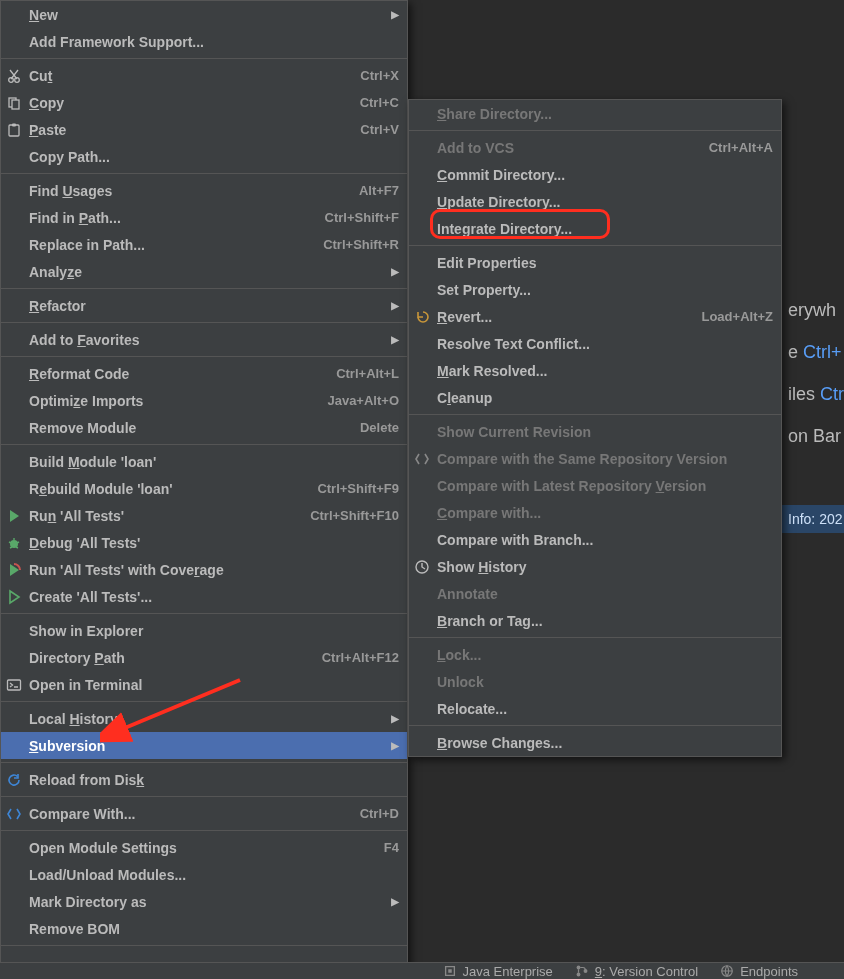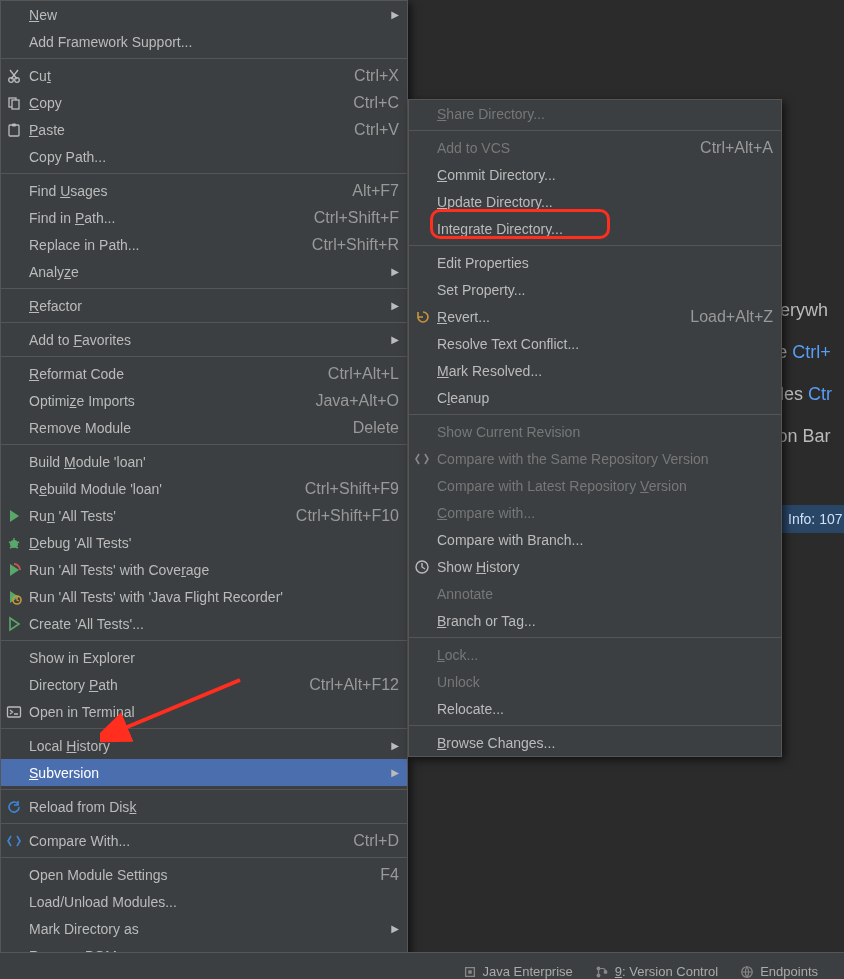--- a/index.html
+++ b/index.html
@@ -18,46 +18,46 @@
     top: 0; left: 0; right: 0; bottom: 0;
     background: #2b2b2b;
   }
   .bg-hints {
     position: absolute;
     top: 300px;
     right: 0;
     color: #bbb;
     font-size: 18px;
   }
-  .bg-hints .row { height: 42px; text-align: center; padding-right: 12px; white-space: nowrap; }
+  .bg-hints .row { height: 42px; text-align: left; padding-right: 0; white-space: nowrap; }
   .bg-hints .kbd { color: #589df6; }
   .info-bar {
     position: absolute;
     top: 505px;
     left: 782px;
     right: 0;
     height: 28px;
     background: #2a4667;
     color: #cde0f7;
     font-size: 14px;
     line-height: 28px;
     padding-left: 6px;
     white-space: nowrap;
   }
   .statusbar {
     position: absolute;
     bottom: 0;
     left: 0;
     right: 0;
-    height: 27px;
+    height: 17px;
     background: #3c3f41;
     border-top: 1px solid #555;
     display: flex;
-    align-items: flex-end;
-    padding: 0 4px;
+    align-items: center;
+    padding: 0 24px;
     color: #aaa;
     font-size: 13px;
   }
   .statusbar .tool { display: inline-flex; align-items: center; margin-right: 22px; gap: 6px; }
   .statusbar .icon { width: 14px; height: 14px; }
 
   
   .ctx-menu {
     position: absolute;
     background: #3c3f41;
@@ -70,34 +70,35 @@
     margin: 3px 0;
   }
   .ctx-item {
     display: flex;
     align-items: center;
     height: 27px;
     padding: 0 8px 0 4px;
     color: #bbb;
     cursor: default;
     position: relative;
+    font-weight: bold;
   }
   .ctx-item.disabled { color: #777; }
   .ctx-item.selected { background: #4b6eaf; color: #fff; justify-content: center; }
   .ctx-icon {
     width: 18px;
     height: 18px;
     margin-right: 6px;
     flex-shrink: 0;
     display: flex;
     align-items: center;
     justify-content: center;
   }
   .ctx-label { flex: 1; white-space: nowrap; }
-  .ctx-shortcut { margin-left: 30px; color: #999; font-size: 16px; white-space: nowrap; }
+  .ctx-shortcut { margin-left: 30px; color: #999; font-size: 13px; white-space: nowrap; }
   .ctx-sub { width: 10px; text-align: right; color: #bbb; font-size: 10px; margin-left: 8px; }
   .ctx-item .u { text-decoration: underline; }
 
   
   #menu1 { top: 0; left: 0; width: 408px; }
   #menu2 { top: 99px; left: 408px; width: 374px; }
 
   
   .red-box {
     position: absolute;
@@ -117,21 +118,21 @@
 <body>
 
 <div class="bg-panel">
   <div class="bg-hints">
     <div class="row"><span>erywh</span></div>
     <div class="row"><span>e </span><span class="kbd">Ctrl+</span></div>
     <div class="row"><span>iles </span><span class="kbd">Ctr</span></div>
     <div class="row"><span>on Bar</span></div>
   </div>
   <div class="info-bar">
-    <span>Info: 107</span>
+    <span>Info: 202</span>
   </div>
 </div>
 
 <div class="ctx-menu" id="menu1">
     <div class="ctx-item">
       <span class="ctx-icon"></span>
       <span class="ctx-label"><span><span class="u">N</span>ew</span></span>
       <span class="ctx-sub">▶</span>
     </div>
     <div class="ctx-item">
@@ -252,30 +253,20 @@
       <span class="ctx-label"><span><span class="u">D</span>ebug 'All Tests'</span></span>
     </div>
     <div class="ctx-item">
       <span class="ctx-icon">
         <svg width="16" height="16" viewBox="0 0 16 16">
           <path d="M4 2l9 6-9 6z" fill="#59a869"></path>
           <path d="M8 2a6 6 0 016 6" fill="none" stroke="#c75450" stroke-width="2"></path>
         </svg>
       </span>
       <span class="ctx-label"><span>Run 'All Tests' with Cove<span class="u">r</span>age</span></span>
-    </div>
-    <div class="ctx-item">
-      <span class="ctx-icon">
-        <svg width="16" height="16" viewBox="0 0 16 16">
-          <path d="M4 2l9 6-9 6z" fill="#59a869"></path>
-          <circle cx="11" cy="11" r="4" fill="none" stroke="#c9973a" stroke-width="1.6"></circle>
-          <path d="M11 8v3l2 1" stroke="#c9973a" stroke-width="1.3" fill="none"></path>
-        </svg>
-      </span>
-      <span class="ctx-label">Run 'All Tests' with 'Java Flight Recorder'</span>
     </div>
     <div class="ctx-item">
       <span class="ctx-icon">
         <svg width="16" height="16" viewBox="0 0 16 16">
           <path d="M4 2l9 6-9 6z" fill="none" stroke="#59a869" stroke-width="1.6"></path>
         </svg>
       </span>
       <span class="ctx-label">Create 'All Tests'...</span>
     </div>
     <div class="ctx-sep"></div>

